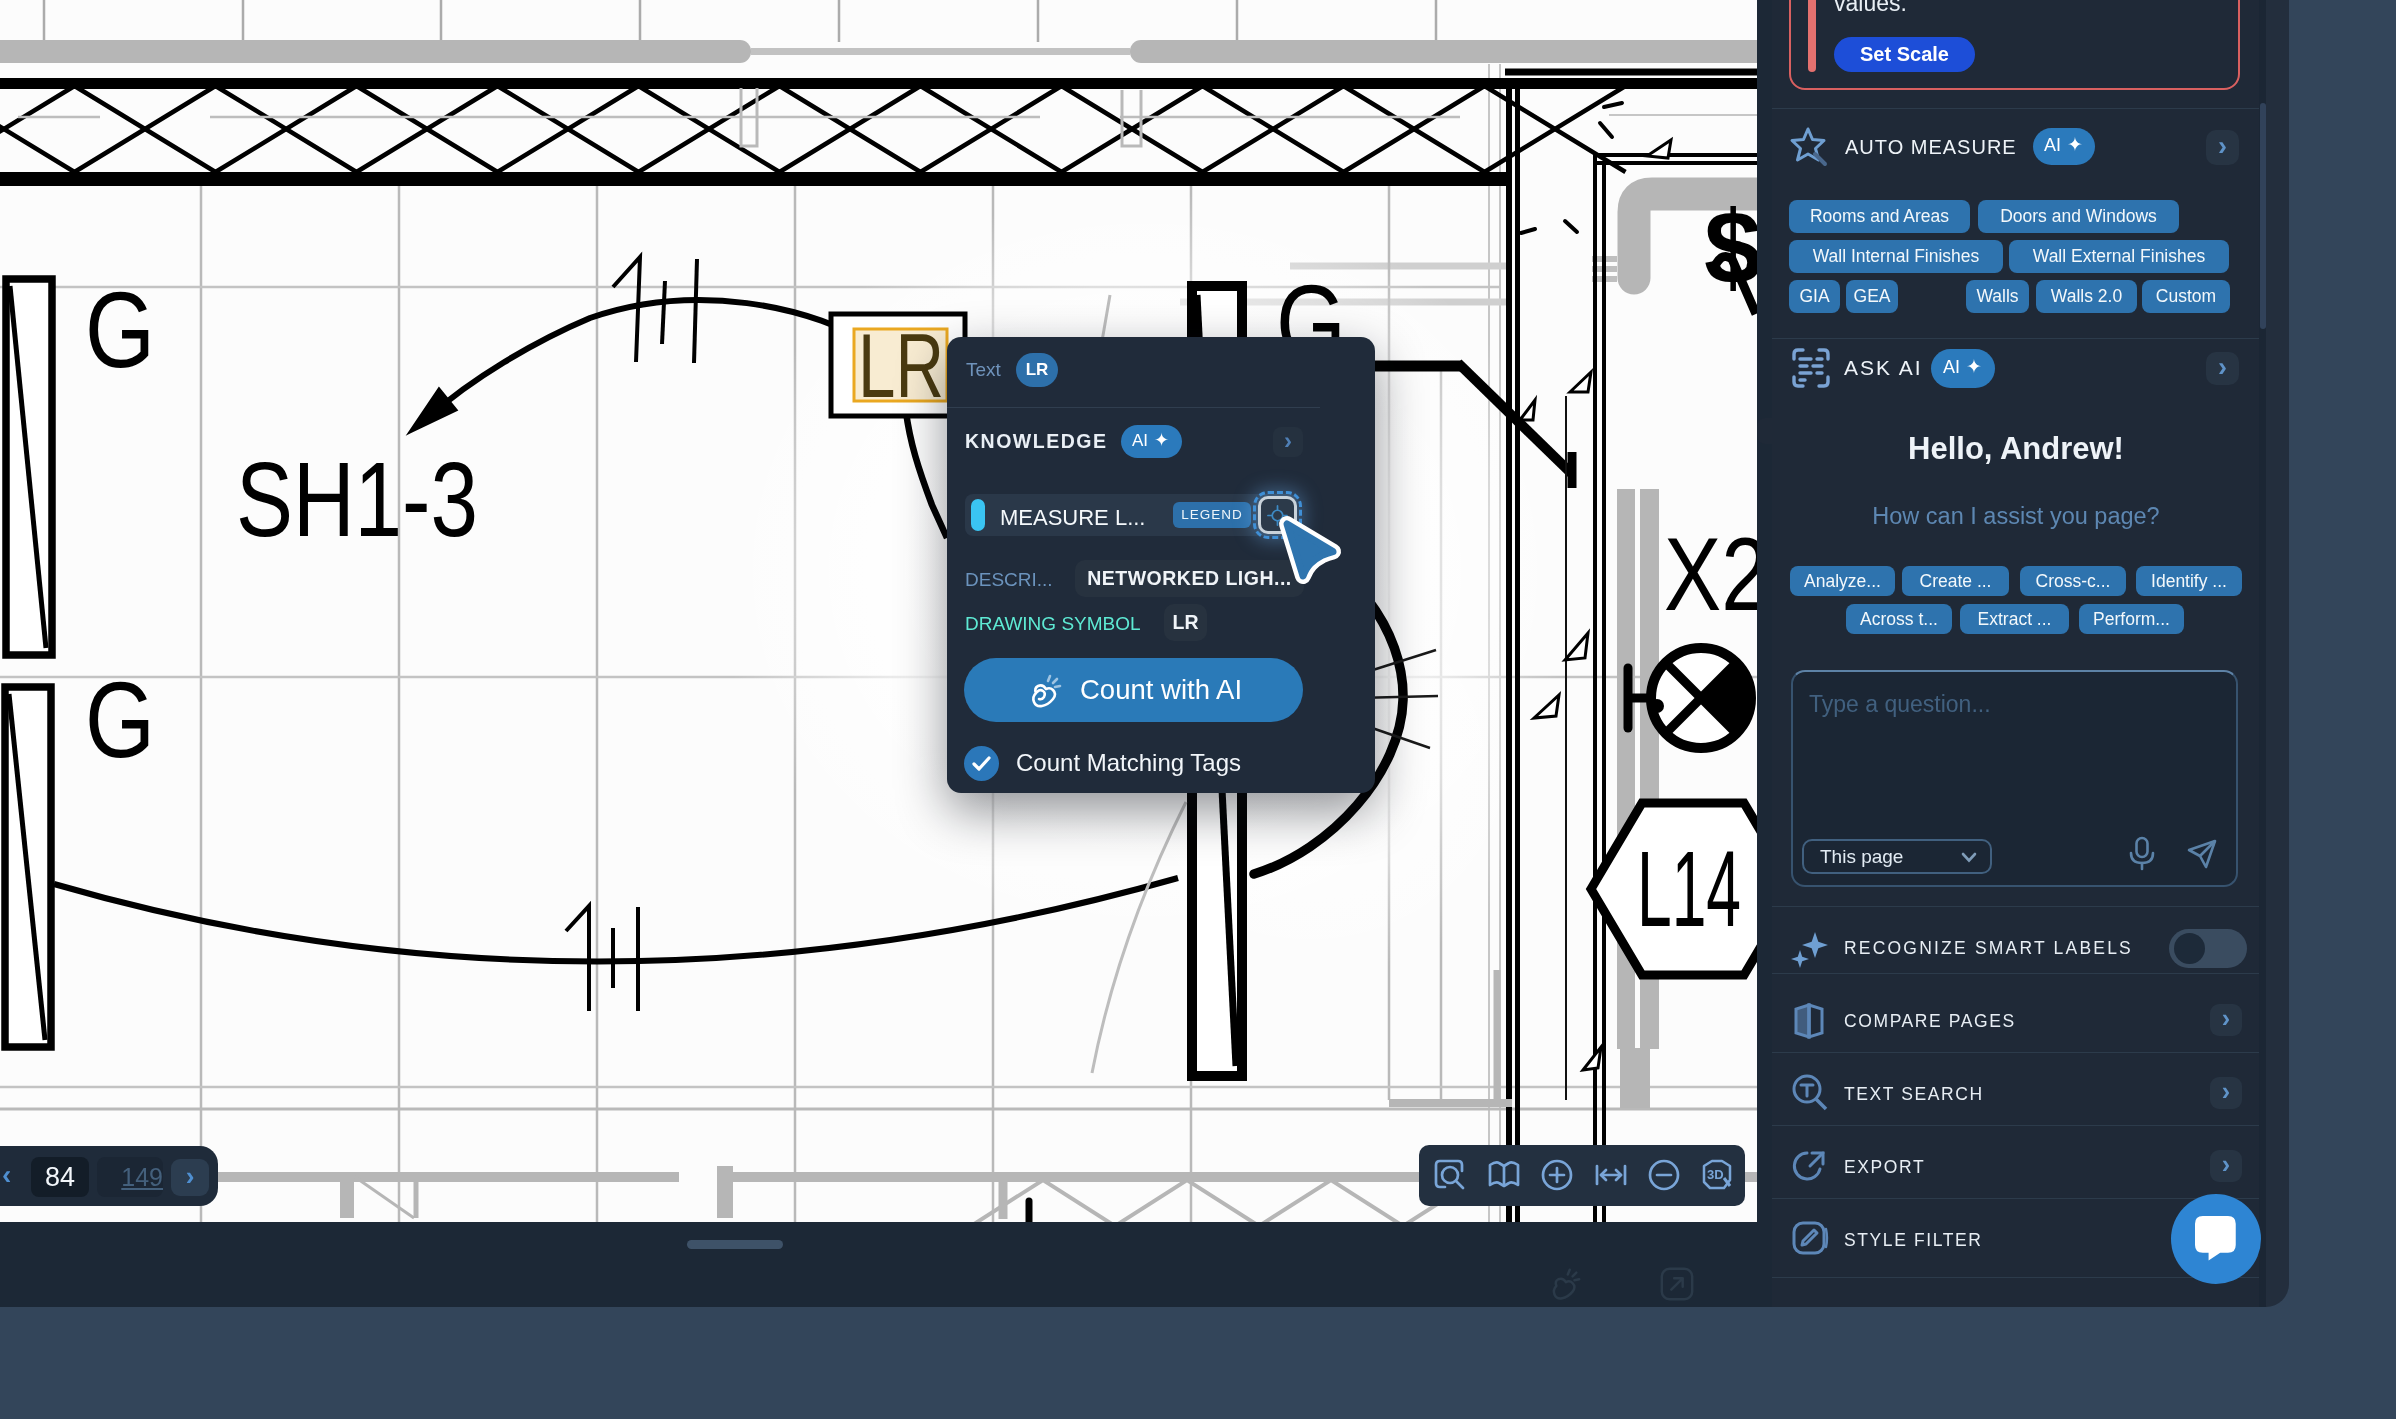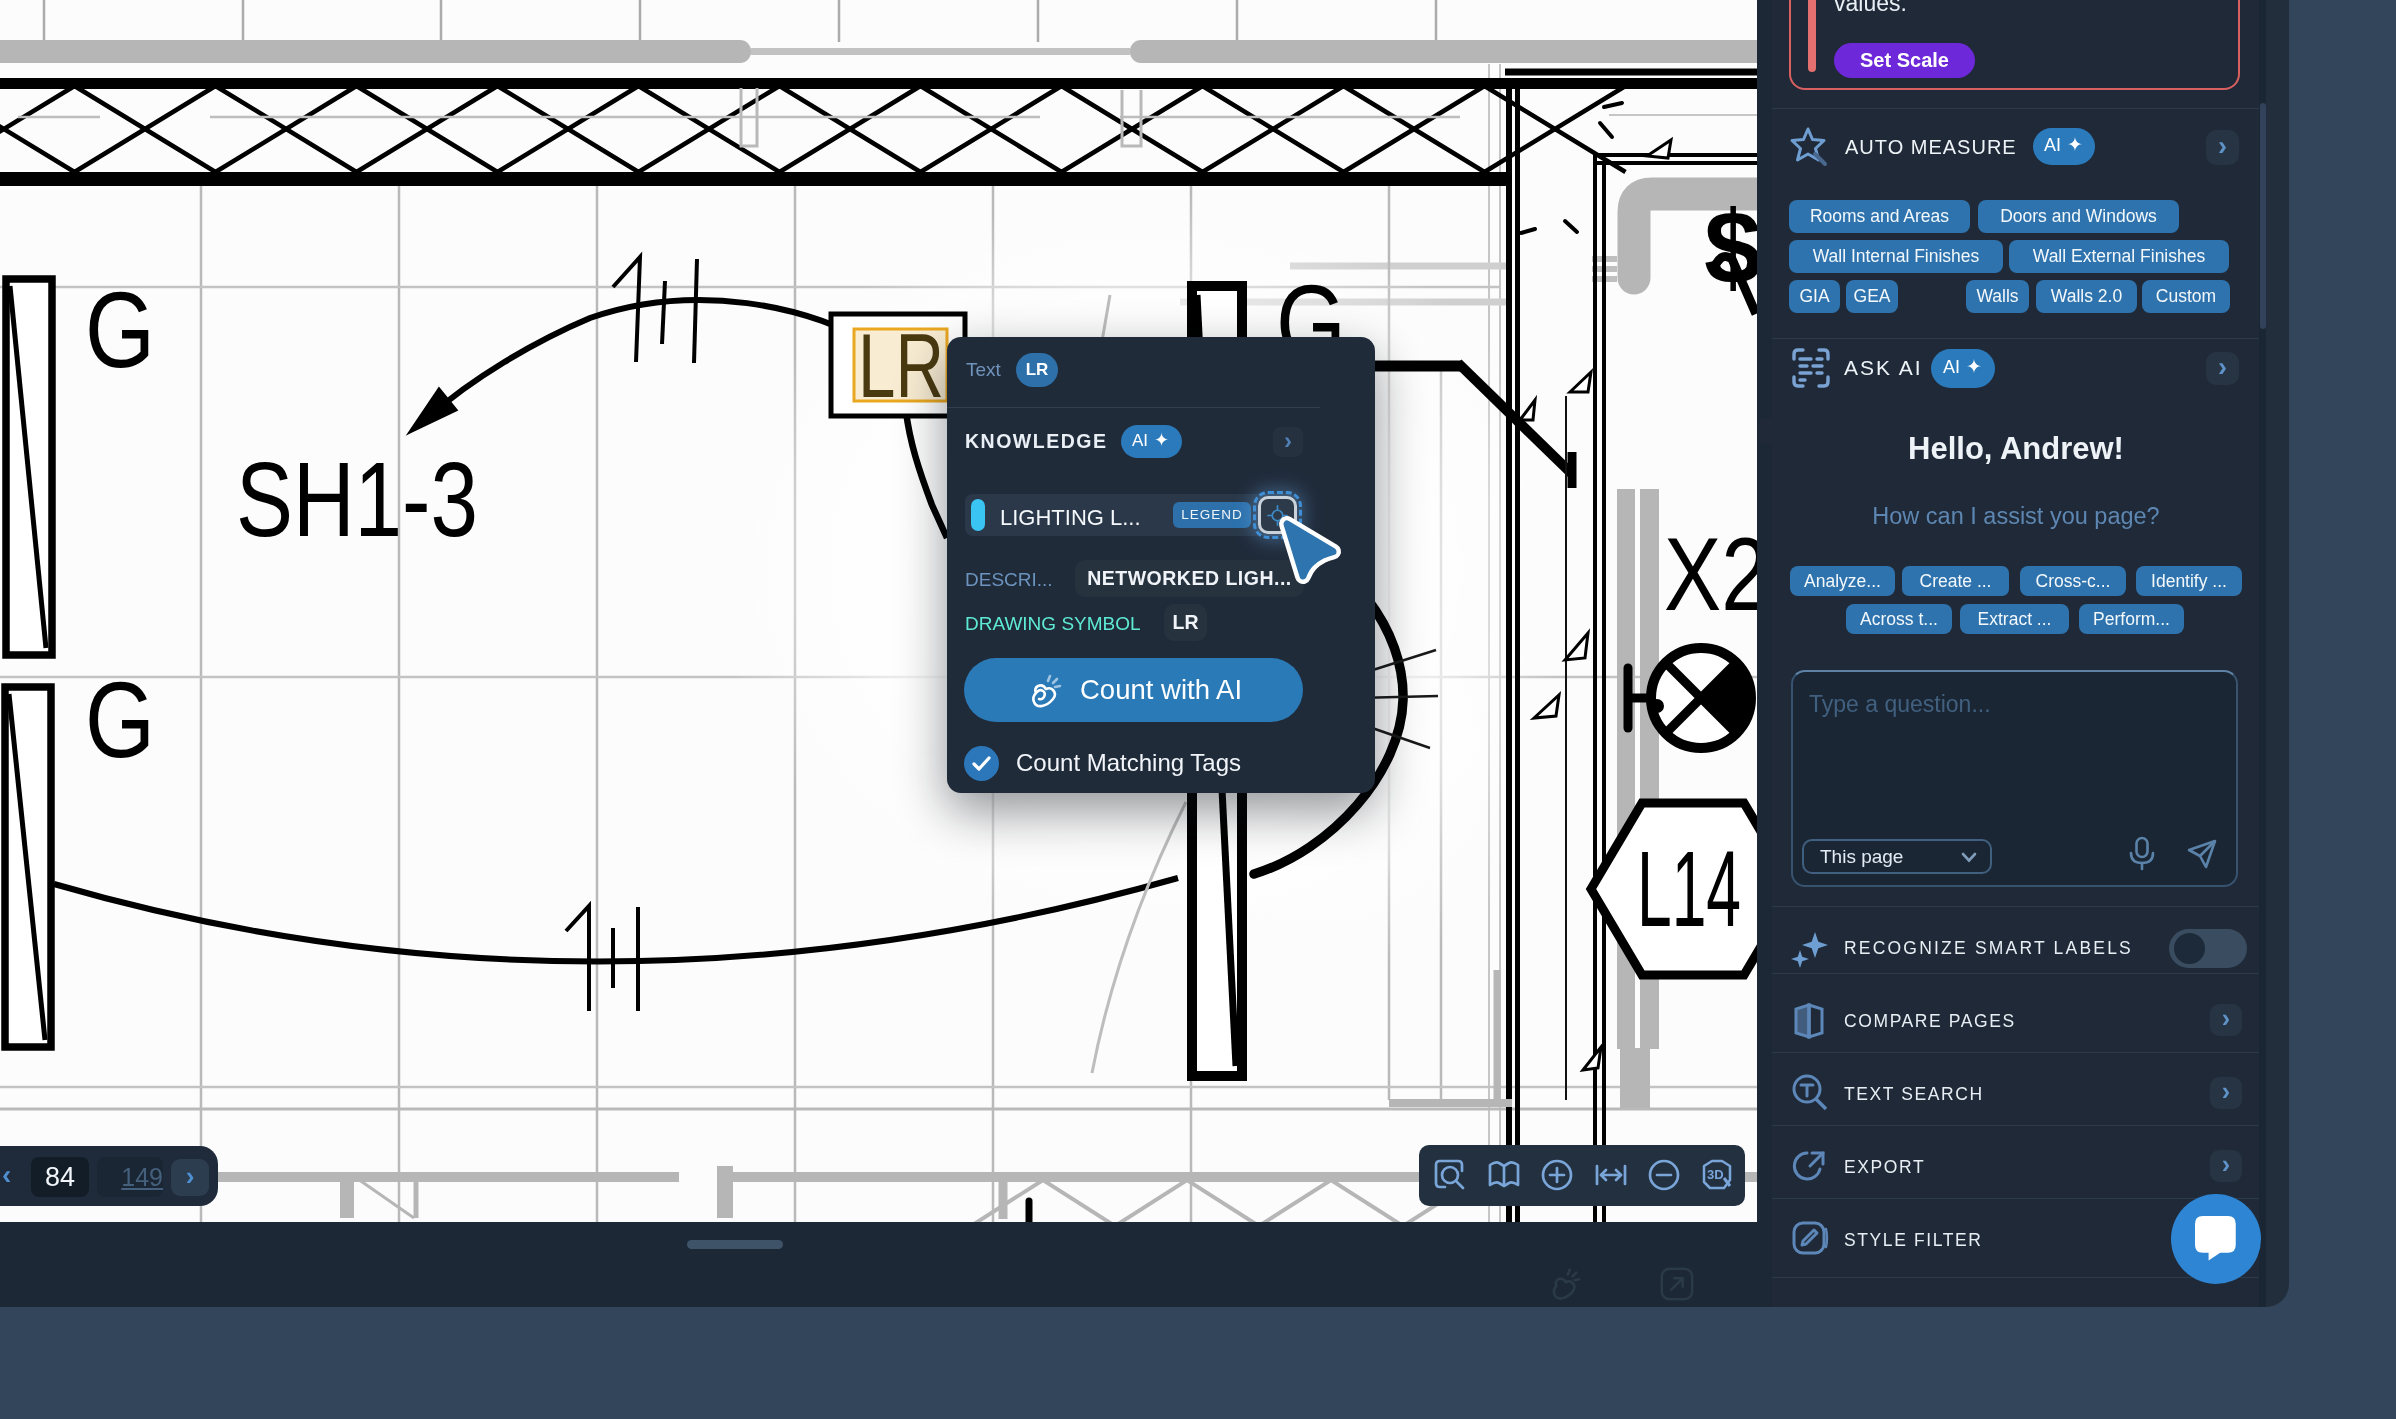--- a/index.html
+++ b/index.html
@@ -319,21 +319,21 @@
   <div class="abs" style="left:687px;top:1240px;width:96px;height:9px;border-radius:5px;background:#3e5268;"></div>
 
   <div class="abs" id="sidebar" style="left:1772px;top:0;width:494px;height:1307px;background:#1f2937;overflow:hidden;">
 
     <div class="abs" style="left:17px;top:-24px;width:451px;height:114px;border:2px solid #d96060;border-radius:16px;"></div>
 
     <div class="abs" style="left:36px;top:-10px;width:8px;height:82px;border-radius:4px;background:#e4716f;"></div>
 
     <div class="abs" style="left:62px;top:-10px;font-size:23px;color:#e9eff5;">values.</div>
 
-    <div class="abs" style="left:62px;top:37px;width:141px;height:35px;border-radius:18px;background:#6d28d9;color:#fff;font-size:20px;font-weight:700;text-align:center;line-height:35px;margin-top:6px;">Set Scale</div>
+    <div class="abs" style="left:62px;top:37px;width:141px;height:35px;border-radius:18px;background:#1d4ed8;color:#fff;font-size:20px;font-weight:700;text-align:center;line-height:35px;">Set Scale</div>
 
     <div class="abs" style="left:0;top:108px;width:488px;height:1px;background:#2c3b4b;"></div>
 
     <svg class="abs" style="left:15px;top:126px;" width="42" height="42" viewBox="0 0 42 42" fill="none" stroke="#6f9fd2" stroke-width="3" stroke-linejoin="round" stroke-linecap="round">
       <path d="M21 3 L25.5 13.5 L37 14.5 L28.5 22.5 L31.5 34 L21 28 L10.5 34 L13.5 22.5 L5 14.5 L16.5 13.5 Z"></path>
       <line x1="28" y1="28" x2="38" y2="38" stroke="#49678c" stroke-width="4"></line>
     </svg>
 
     <div class="abs" style="left:73px;top:136px;font-size:20px;letter-spacing:1px;color:#eef3f8;font-weight:500;">AUTO MEASURE</div>
 
@@ -496,21 +496,21 @@
       <span style="position:absolute;left:11px;top:6px;font-size:17px;">AI</span>
         <span style="position:absolute;left:33px;top:4px;font-size:18px;">✦</span>
     </div>
 
     <div class="abs" style="left:326px;top:90px;width:30px;height:30px;border-radius:8px;background:#25313f;color:#4f7fb5;font-size:24px;text-align:center;line-height:27px;font-weight:700;">›</div>
 
     <div class="abs" style="left:18px;top:157px;width:332px;height:42px;border-radius:8px;background:#2a3849;"></div>
 
     <div class="abs" style="left:24px;top:162px;width:14px;height:32px;border-radius:7px;background:#3ac4f2;"></div>
 
-    <div class="abs" style="left:53px;top:168px;font-size:22px;color:#f4f8fb;">LIGHTING L...</div>
+    <div class="abs" style="left:53px;top:168px;font-size:22px;color:#f4f8fb;">MEASURE L...</div>
 
     <div class="abs" style="left:226px;top:165px;width:78px;height:26px;border-radius:6px;background:#2d70aa;color:#eef5fa;font-size:13.5px;letter-spacing:1px;text-align:center;line-height:26px;">LEGEND</div>
 
     <div class="abs" style="left:311px;top:159px;width:39px;height:38px;border-radius:10px;background:#2c3a4a;border:3px solid #c9d2da;outline:3px dashed #3f8fd6;outline-offset:2px;box-shadow:0 0 18px 7px rgba(120,190,255,0.35);">
       <svg style="position:absolute;left:6px;top:6px;" width="21" height="21" viewBox="0 0 22 22" fill="none" stroke="#3f93d2" stroke-width="1.8" stroke-linecap="round" opacity="0.9">
         <circle cx="11" cy="11" r="5.5"></circle>
         <line x1="11" y1="1" x2="11" y2="5"></line>
           <line x1="11" y1="17" x2="11" y2="21"></line>
         <line x1="1" y1="11" x2="5" y2="11"></line>
           <line x1="17" y1="11" x2="21" y2="11"></line>

